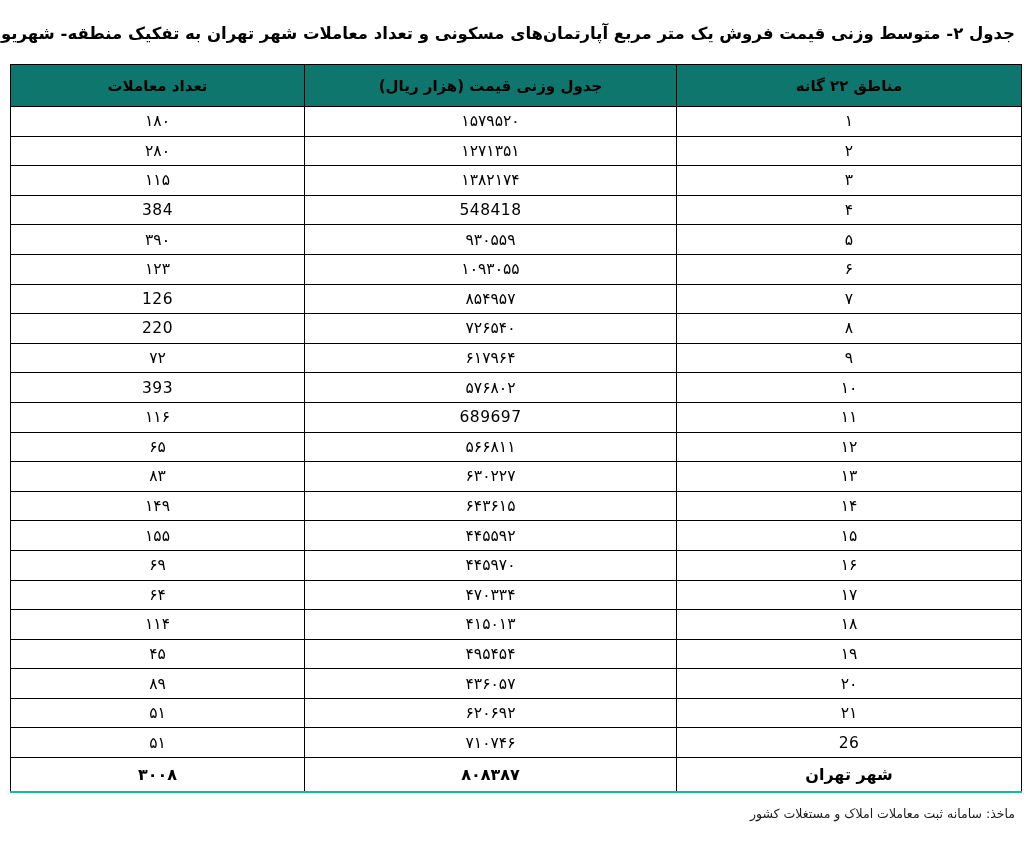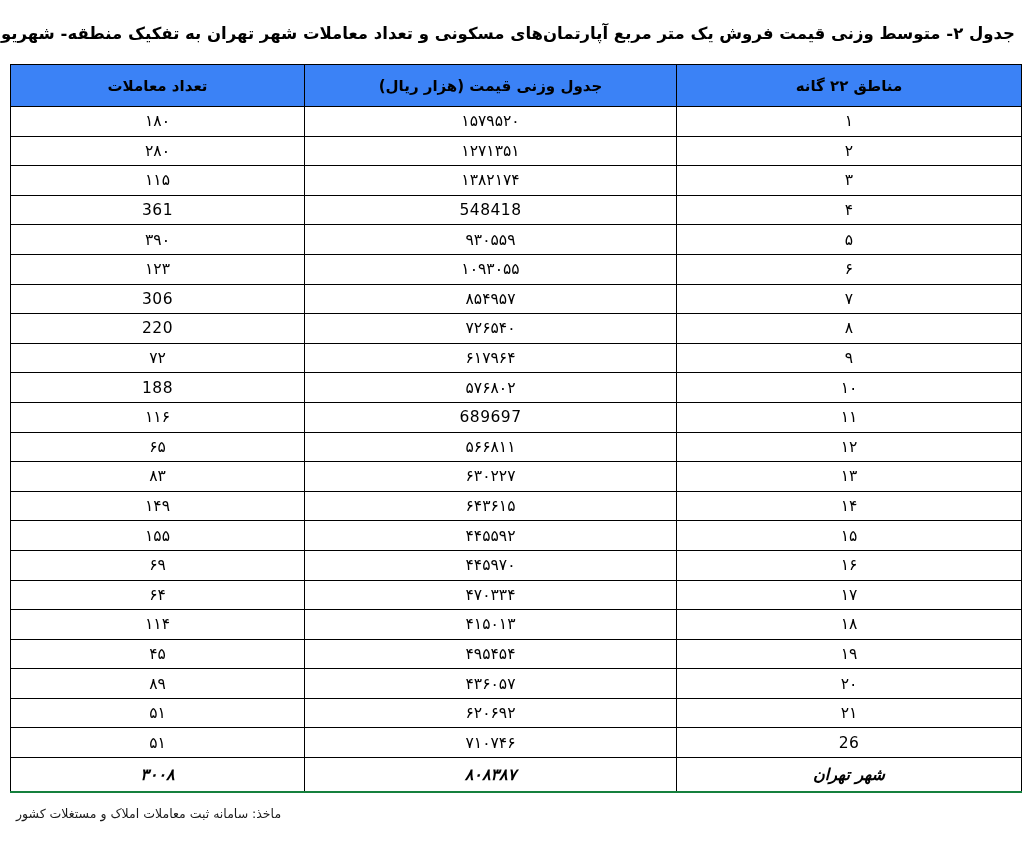--- a/index.html
+++ b/index.html
@@ -54,50 +54,49 @@
 
   table.data th,
   table.data td {
     border: 1px solid #000000;
     text-align: center;
     vertical-align: middle;
     padding: 0;
     font-size: 15px;
   }
   table.data thead th {
-    background: #3b82f6;
+    background: #0f766e;
     height: 41px;
     font-weight: bold;
     font-size: 15px;
     border-color: #000000;
   }
   table.data tbody td {
     height: 28.6px;
     font-weight: normal;
     font-size: 15.5px;
     letter-spacing: 0.5px;
   }
   table.data tbody tr.total-row td {
     font-weight: bold;
-    font-style: italic;
     font-size: 16px;
     height: 33px;
-    border-bottom: 2px solid #15803d;
+    border-bottom: 2px solid #14b8a6;
     margin-top: 30px;
   }
   table.data tbody tr.total-row td.region-cell {
     letter-spacing: 0;
     text-align: center;
   }
   .source {
     position: absolute;
     top: 806px;
     right: 16px;
     left: 16px;
-    text-align: left;
+    text-align: right;
     font-size: 12.5px;
     font-weight: normal;
     direction: rtl;
     color: #1a1a1a;
   }
   .source .src-inner {
     display: inline-block;
     direction: rtl;
   }
 </style>
@@ -134,51 +133,51 @@
             <td class="count-cell">۲۸۰</td>
           </tr>
           <tr>
             <td class="region-cell">۳</td>
             <td class="price-cell">۱۳۸۲۱۷۴</td>
             <td class="count-cell">۱۱۵</td>
           </tr>
           <tr>
             <td class="region-cell">۴</td>
             <td class="price-cell">548418</td>
-            <td class="count-cell">361</td>
+            <td class="count-cell">384</td>
           </tr>
           <tr>
             <td class="region-cell">۵</td>
             <td class="price-cell">۹۳۰۵۵۹</td>
             <td class="count-cell">۳۹۰</td>
           </tr>
           <tr>
             <td class="region-cell">۶</td>
             <td class="price-cell">۱۰۹۳۰۵۵</td>
             <td class="count-cell">۱۲۳</td>
           </tr>
           <tr>
             <td class="region-cell">۷</td>
             <td class="price-cell">۸۵۴۹۵۷</td>
-            <td class="count-cell">306</td>
+            <td class="count-cell">126</td>
           </tr>
           <tr>
             <td class="region-cell">۸</td>
             <td class="price-cell">۷۲۶۵۴۰</td>
             <td class="count-cell">220</td>
           </tr>
           <tr>
             <td class="region-cell">۹</td>
             <td class="price-cell">۶۱۷۹۶۴</td>
             <td class="count-cell">۷۲</td>
           </tr>
           <tr>
             <td class="region-cell">۱۰</td>
             <td class="price-cell">۵۷۶۸۰۲</td>
-            <td class="count-cell">188</td>
+            <td class="count-cell">393</td>
           </tr>
           <tr>
             <td class="region-cell">۱۱</td>
             <td class="price-cell">689697</td>
             <td class="count-cell">۱۱۶</td>
           </tr>
           <tr>
             <td class="region-cell">۱۲</td>
             <td class="price-cell">۵۶۶۸۱۱</td>
             <td class="count-cell">۶۵</td>

